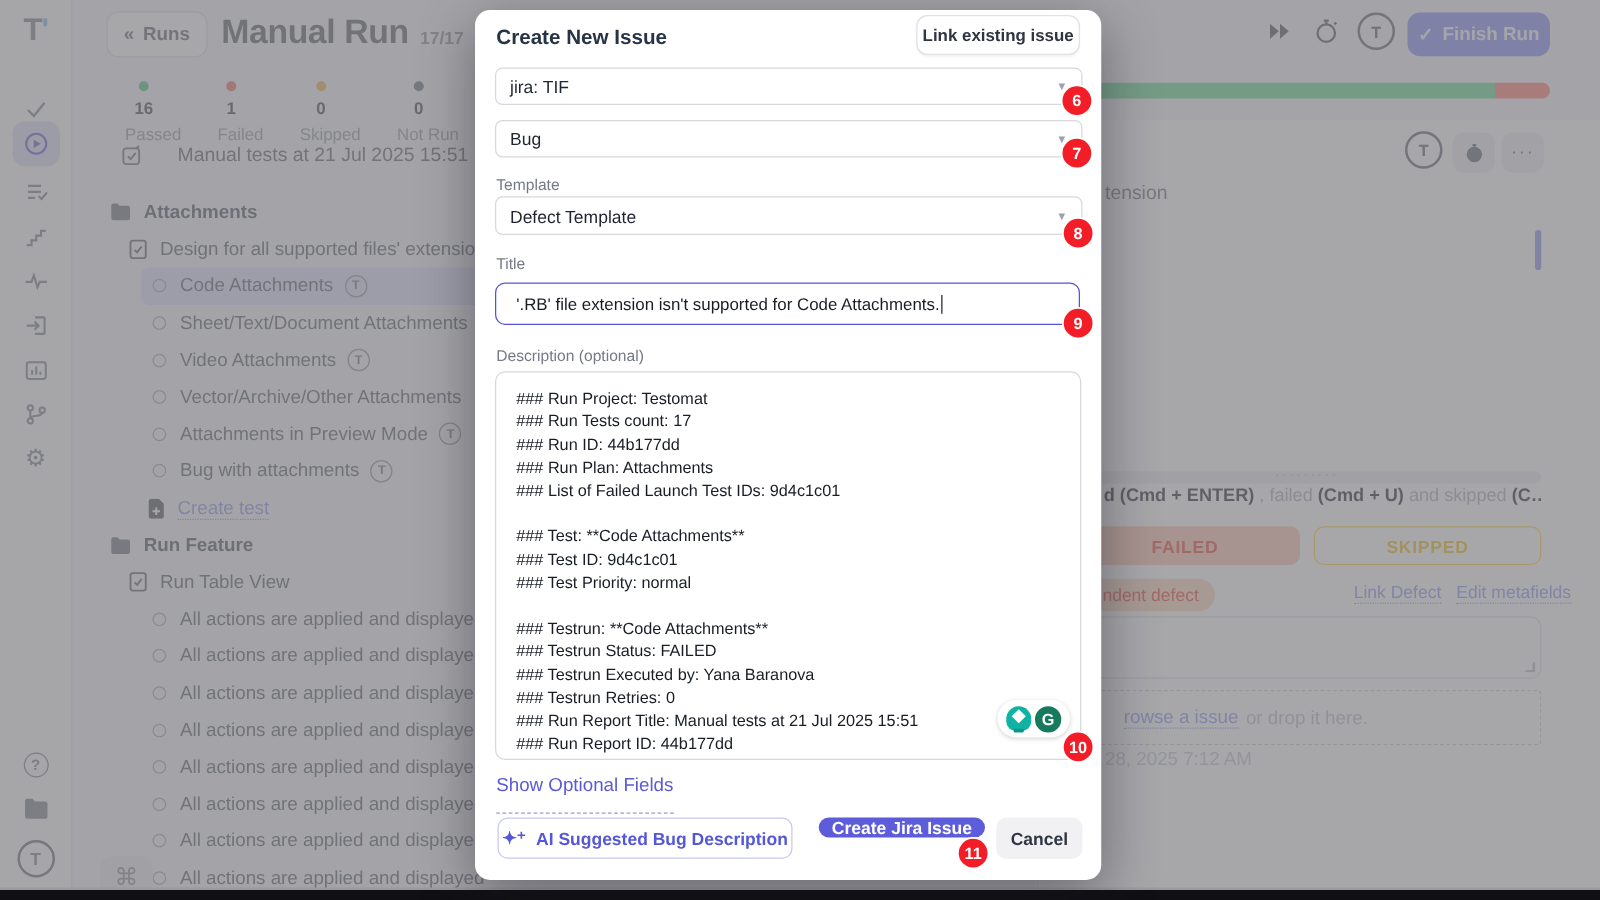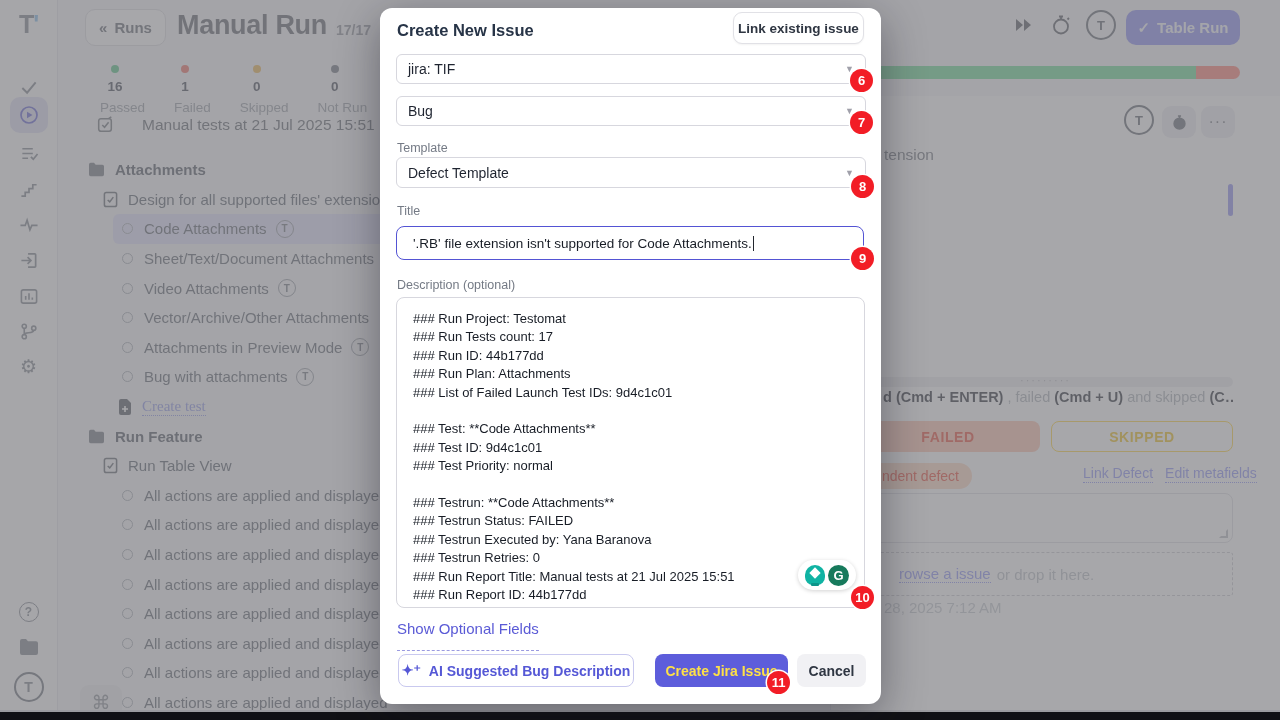--- a/index.html
+++ b/index.html
@@ -37,21 +37,21 @@
   .progress-bar { position:absolute; left:560px; top:66px; width:680px; height:13px; border-radius:7px; overflow:hidden; display:flex; }
   .progress-pass { flex:1; background:#63d98f; }
   .progress-fail { width:44px; background:#ff7b6e; }
 
   
   .run-header { position:absolute; left:96px; top:116px; display:flex; align-items:center; gap:28px; color:#5b6069; font-size:15.5px; }
   .tree { position:absolute; left:58px; top:155px; width:330px; }
   .tree-row { height:29.6px; display:flex; align-items:center; font-size:15px; color:#525a66; white-space:nowrap; overflow:hidden; }
   .tree-row.folder { padding-left:30px; font-weight:600; color:#4b525d; }
   .tree-row.doc { padding-left:45px; }
-  .tree-row.create { padding-left:60px;font-family:Liberation Serif, serif; }
+  .tree-row.create { padding-left:60px; }
   .tree-row.test { padding-left:64px; color:#575e69; }
   .tree-row.selected { margin-left:55px; padding-left:9px; background:#e1e1fb; border-radius:6px; }
   .tree-row .ticon { display:inline-flex; margin-right:10px; flex:none; }
   .tcircle { width:11px; height:11px; border:1.6px solid #a2a8b2; border-radius:50%; margin-right:11px; flex:none; }
   .tbadge { display:inline-flex; align-items:center; justify-content:center; width:18px; height:18px; border:1.5px solid #8f959f; border-radius:50%; font-size:10px; font-weight:800; color:#6c737d; margin-left:9px; flex:none; }
   .tree-row.create .tlabel { color:#8a94e8; border-bottom:1px dotted #8a94e8; }
   .cmd-btn { position:absolute; left:80px; top:685px; width:42px; height:34px; background:#ececef; border-radius:9px; display:flex; align-items:center; justify-content:center; font-size:19px; color:#878c94; }
 
   
   .rp-title-frag { position:absolute; left:884px; top:146px; font-size:15.5px; color:#6b707a; }
@@ -92,21 +92,21 @@
   .desc-box { position:absolute; left:16px; top:289px; width:469px; height:311px; border:1px solid #d7d7de; border-radius:8px; background:#fff; padding:12px 16px; font-size:13px; line-height:18.4px; color:#181d26; white-space:pre-line; overflow:hidden; }
   .grammarly-pill { position:absolute; left:418px; top:552px; width:58px; height:30px; background:#fff; border-radius:15px; box-shadow:0 1px 4px rgba(0,0,0,0.18); display:flex; align-items:center; justify-content:center; gap:3px; }
   .bulb-ic { width:20px; height:20px; border-radius:50% 50% 40% 40%; background:#10b3a3; position:relative; }
   .bulb-ic:before { content:""; position:absolute; left:6px; top:4px; width:8px; height:8px; background:#fff; transform:rotate(45deg); }
   .bulb-ic:after { content:""; position:absolute; left:6px; bottom:-1px; width:8px; height:3px; background:#0d9489; border-radius:1px; }
   .g-ic { width:21px; height:21px; border-radius:50%; background:#15803d; color:#fff; font-size:13px; font-weight:800; display:flex; align-items:center; justify-content:center; background:#177a5c; }
   .show-optional { position:absolute; left:17px; top:612px; font-size:15px; color:#5a5ad6; }
   .show-optional span { border-bottom:1px dashed #9a9ae0; padding-bottom:13px; }
   .ai-btn { position:absolute; left:18px; top:646px; width:236px; height:33px; background:#fff; border:1px solid #c9c9ef; border-radius:8px; color:#5558d6; font-size:14px; font-weight:600; display:flex; align-items:center; justify-content:center; gap:8px; }
   .sparkle { font-size:14px; position:relative; top:-1px; }
-  .create-btn { position:absolute; left:275px; top:646px; width:133px; height:33px; background:#5d5ddb; border:none; border-radius:8px; color:#fde047; font-size:14px; font-weight:600; }
+  .create-btn { position:absolute; left:275px; top:646px; width:133px; height:16px; background:#5d5ddb; border:none; border-radius:8px; color:#ffffff; font-size:14px; font-weight:600; }
   .cancel-btn { position:absolute; left:417px; top:646px; width:69px; height:33px; background:#f1f1f4; border:none; border-radius:8px; color:#2f3642; font-size:14px; font-weight:600; }
 
   .step-badge { position:absolute; width:23px; height:23px; border-radius:50%; background:#f21d26; color:#fff; font-size:13px; font-weight:700; display:flex; align-items:center; justify-content:center; box-shadow:0 0 0 1.5px #ffffff; z-index:30; }
   .sb-6{left:850px;top:69px} .sb-7{left:850px;top:111px} .sb-8{left:851px;top:175px}
   .sb-9{left:851px;top:247px} .sb-10{left:851px;top:586px} .sb-11{left:767px;top:671px}
 
   svg { display:block; }
 </style>
 </head>
 <body>
@@ -191,21 +191,21 @@
       </div>
     <div class="tb-ic" style="left:1050px;top:14px">
         <svg width="22" height="22" viewBox="0 0 22 22" fill="none" stroke="#4e535c" stroke-width="1.8">
           <circle cx="11" cy="12.5" r="7"></circle>
           <path d="M9 2.5 h4 M11 2.5 v3 M17.5 5.5 l1.5 -1.5"></path>
         </svg>
       </div>
     <div class="tb-ic avatar-circle" style="left:1086px;top:10px">T</div>
     <button class="finish-btn">
         <span>✓</span>
-        <span>Table Run</span>
+        <span>Finish Run</span>
       </button>
 
     <div class="status-line">
         <span class="status-item">
           <span class="status-dot" style="background:#4fc080"></span>
           <span class="status-count">16</span>
           <span class="status-label">Passed</span>
         </span>
         <span class="status-item">
           <span class="status-dot" style="background:#ef6a5e"></span>

